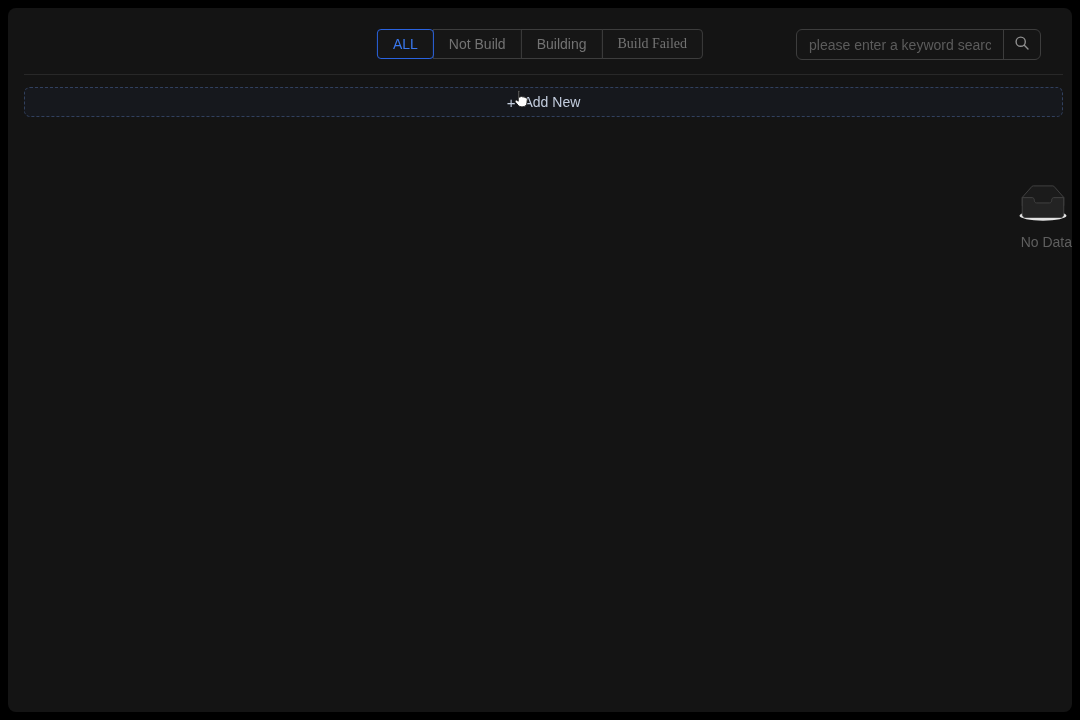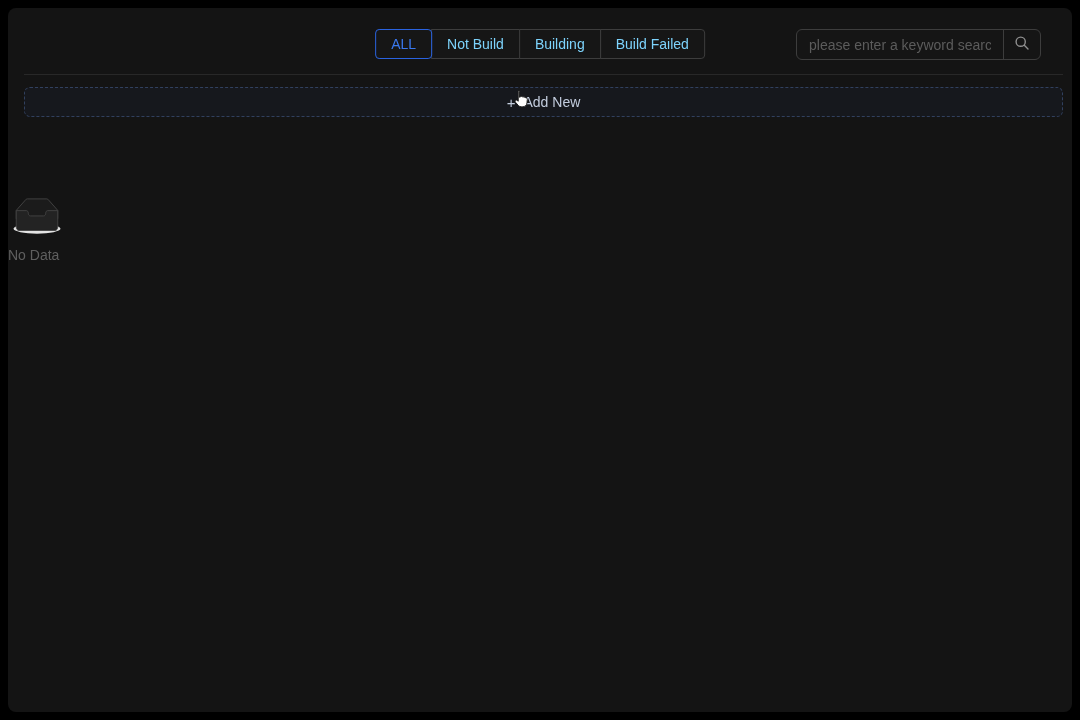--- a/index.html
+++ b/index.html
@@ -8,24 +8,24 @@
 
   .panel { position:absolute; left:8px; top:8px; width:1064px; height:704px;
            background:#141414; border-radius:8px; }
 
   
   .header { position:relative; height:78px; }
 
   .tab-group { position:absolute; top:21px; left:50%; transform:translateX(-50%);
                display:flex; }
   .tab { height:30px; padding:0 15px; font-size:14px; line-height:28px;
-         background:#161616; border:1px solid #3d3d3d; color:#7dd3fc;
+         background:#161616; border:1px solid #3d3d3d; color:#737373;
          margin-left:-1px; cursor:pointer; white-space:nowrap; }
   .tab:first-child { margin-left:0; border-radius:4px 0 0 4px; }
-  .tab:last-child  { border-radius:0 4px 4px 0; }
+  .tab:last-child  { border-radius:0 4px 4px 0;font-family:Liberation Serif, serif; }
   .tab.active { border-color:#2a63e0; color:#3a78ef; position:relative; z-index:2;
                 border-radius:4px; }
 
   .search-box { position:absolute; top:21px; right:31px; width:245px; height:31px;
                 border:1px solid #3d3d3d; border-radius:6px; display:flex;
                 align-items:stretch; background:#151515; overflow:hidden; }
   .search-input { flex:1; min-width:0; background:transparent; border:none; outline:none;
                   padding:0 12px; font-size:14px; color:#bfbfbf;
                   font-family:"Liberation Sans","DejaVu Sans",sans-serif; }
   .search-input::placeholder { color:#5c5c5c; }
@@ -41,21 +41,21 @@
              background:#16181d; border:1px dashed #31405e; border-radius:6px;
              color:#c3cdde; font-size:14px; display:flex; align-items:center;
              justify-content:center; gap:8px; cursor:pointer;
              font-family:"Liberation Sans","DejaVu Sans",sans-serif; }
   .plus-glyph { font-size:15px; line-height:1; color:#c3cdde; }
 
   .cursor-hand { position:absolute; left:502px; top:80px; width:21px; height:21px;
                  pointer-events:none; z-index:5; }
 
   
-  .empty { position:absolute; top:190px; left:0; width:100%; text-align:left; }
+  .empty { position:absolute; top:177px; left:0; width:100%; text-align:right; }
   .empty-icon { display:inline-block; }
   .empty-text { margin-top:8px; font-size:14px; color:#5f5f5f; }
 </style>
 </head>
 <body>
 
 <div class="panel">
 
   <div class="header">
 

